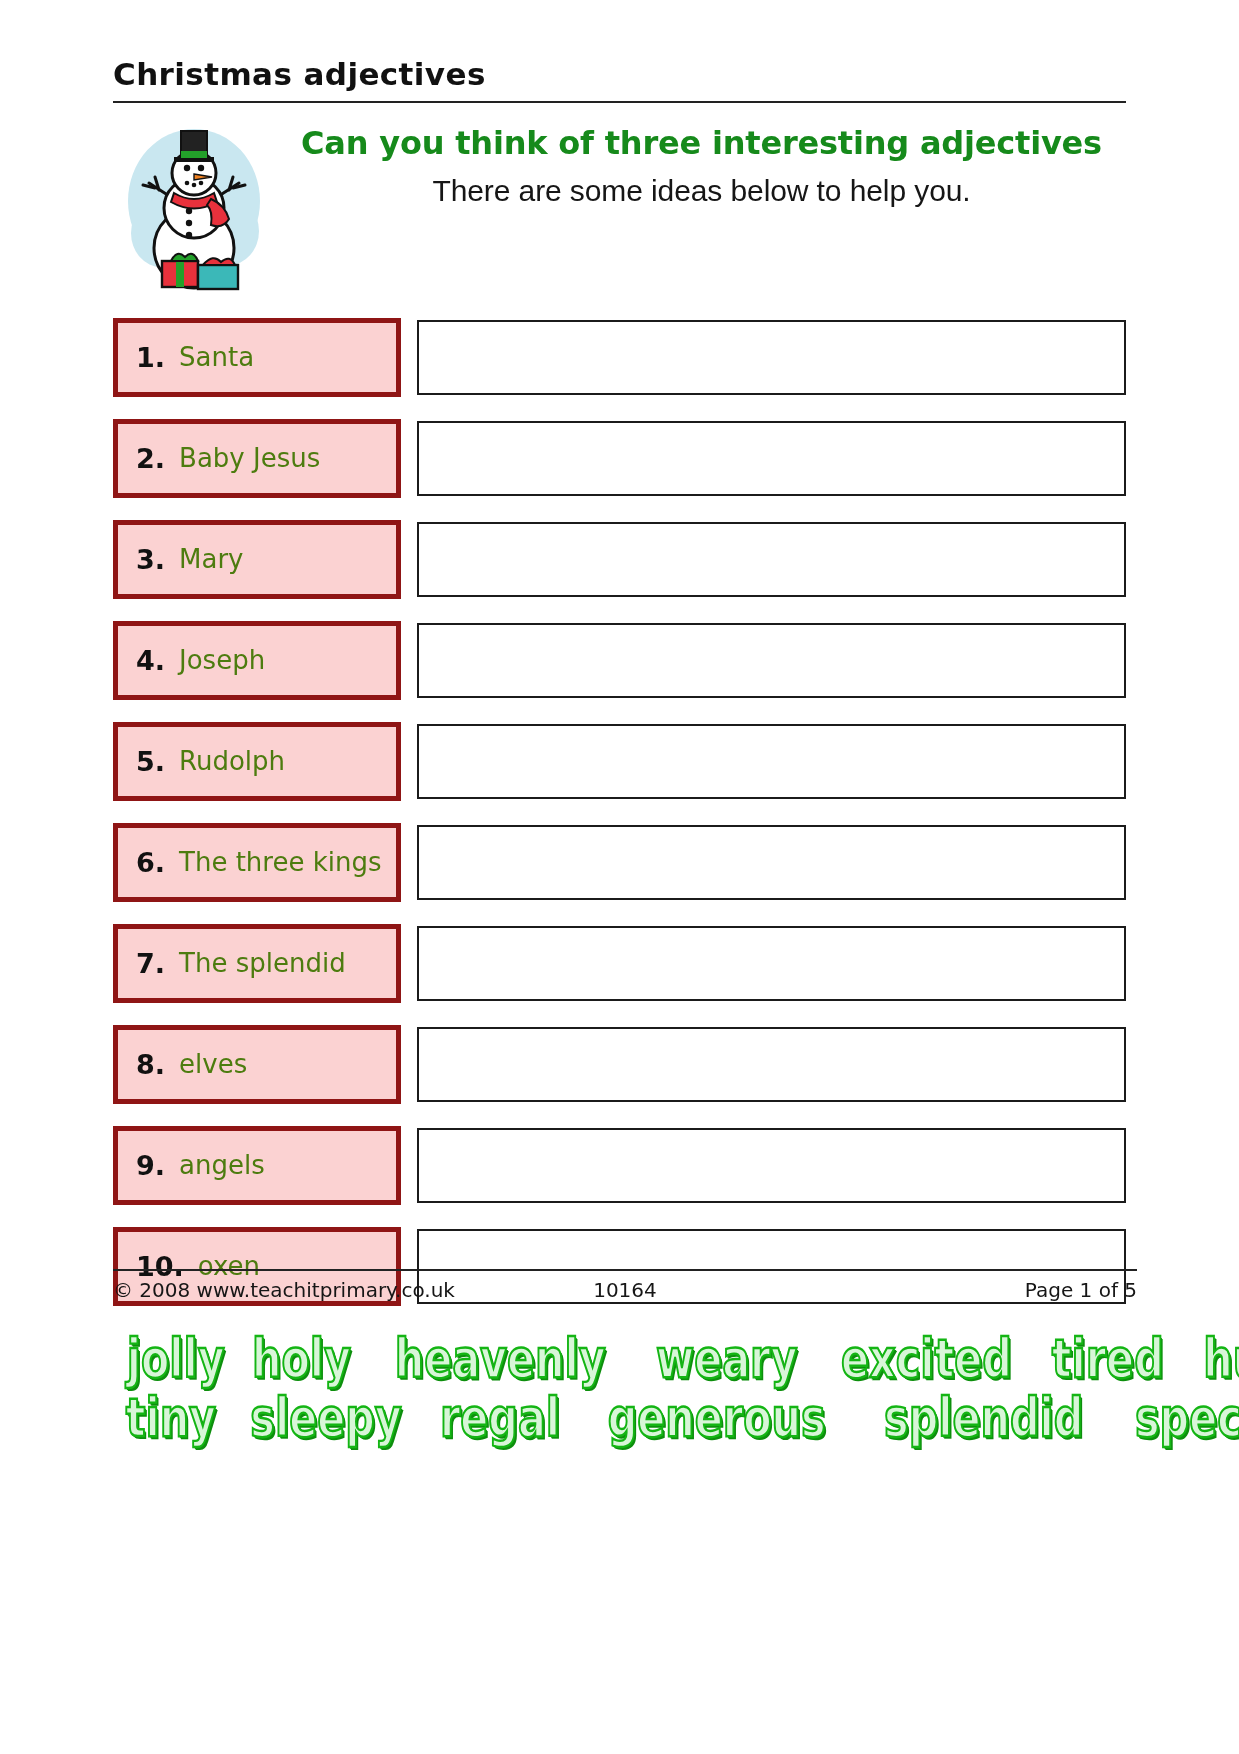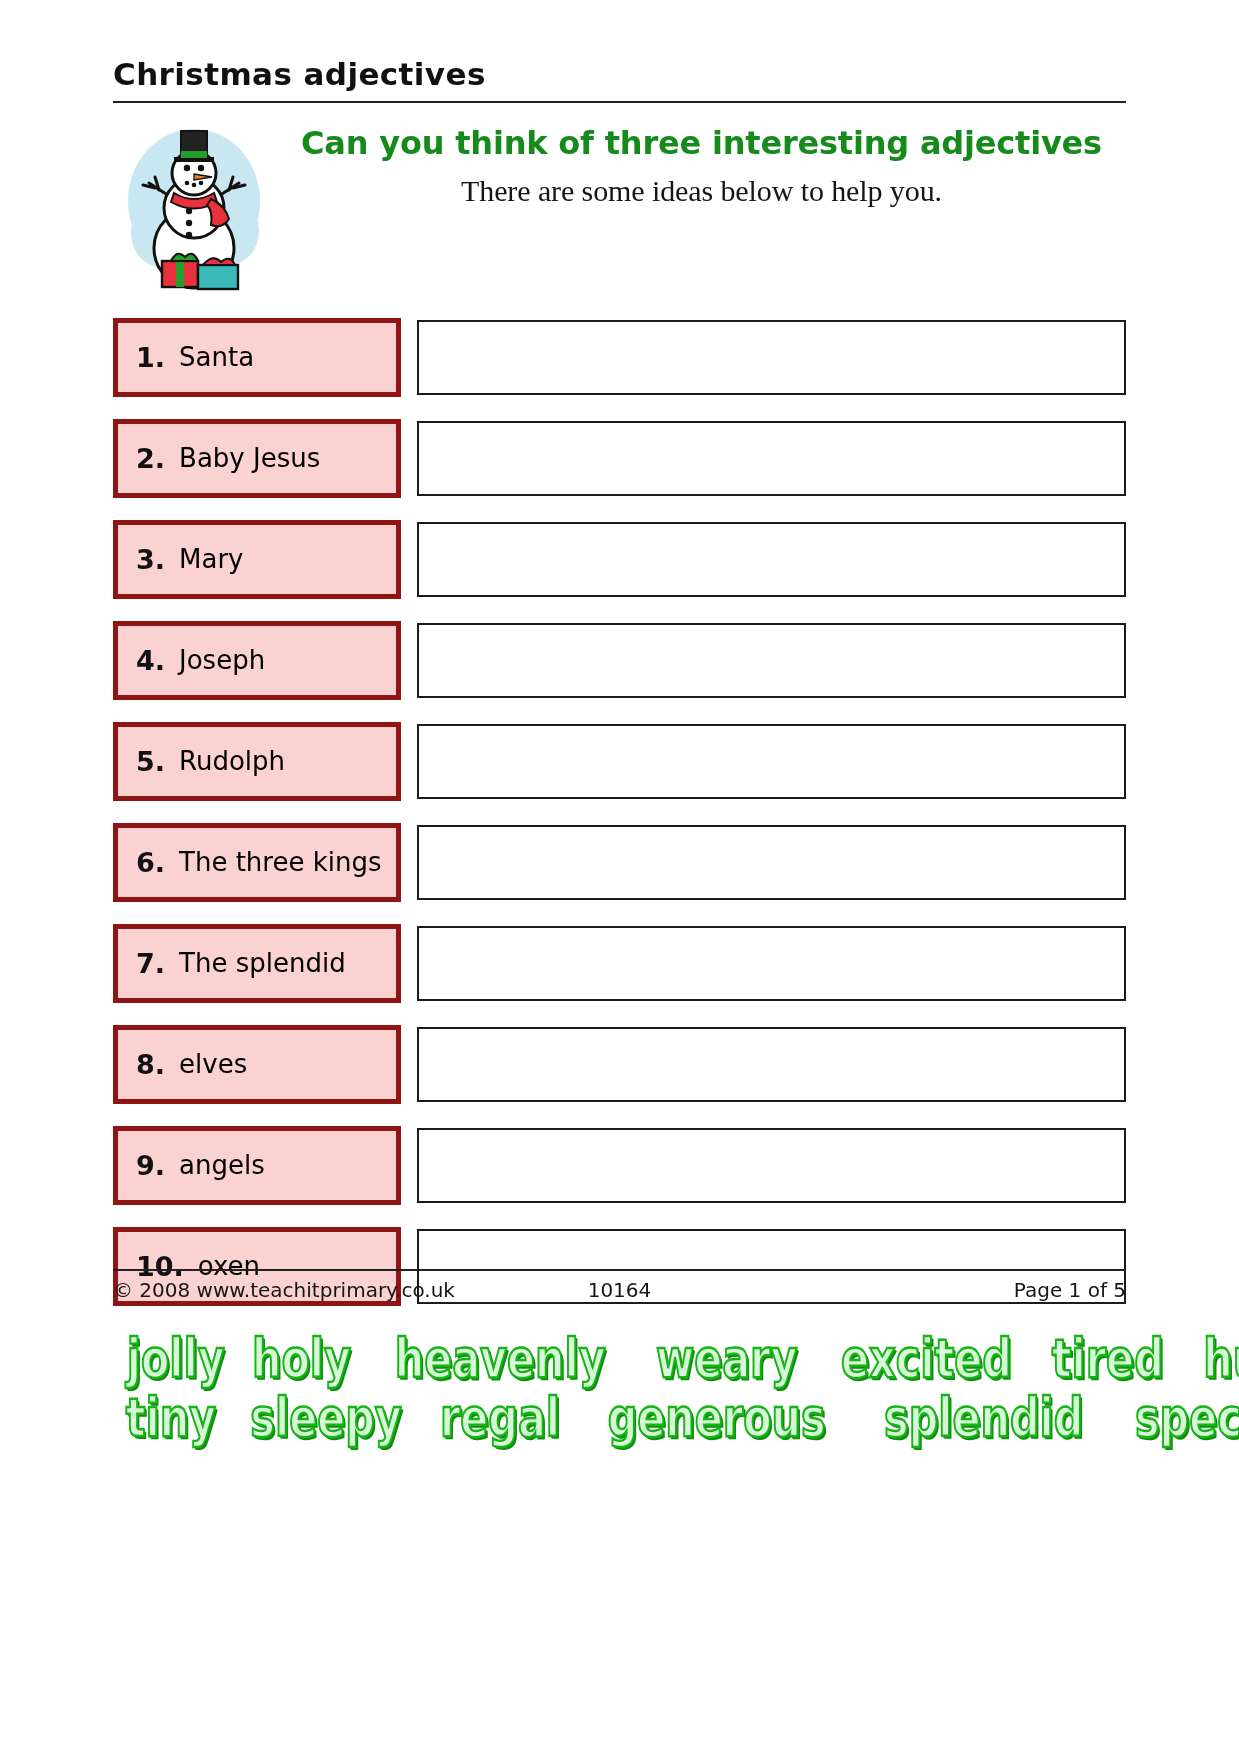--- a/index.html
+++ b/index.html
@@ -70,21 +70,21 @@
     line-height: 1.42;
     letter-spacing: -0.2px;
     font-family: "DejaVu Sans", sans-serif;
   }
   .intro-line-3 {
     color: #161616;
     font-weight: normal;
     font-size: 30px;
     line-height: 1.5;
     letter-spacing: -0.1px;
-    font-family: Liberation Serif, serif;
+    font-family: Liberation Sans, sans-serif;
     margin-top: 2px;
   }
 
   
   .rows {
     margin-top: 8px;
   }
   .qrow {
     display: flex;
     align-items: center;
@@ -107,21 +107,21 @@
     font-weight: bold;
     font-size: 27px;
     color: #111111;
     margin-right: 14px;
     white-space: nowrap;
   }
   .q-name {
     font-family: "DejaVu Sans", sans-serif;
     font-weight: normal;
     font-size: 26px;
-    color: #000000;
+    color: #4d7c0f;
     white-space: nowrap;
   }
   .answer-box {
     box-sizing: border-box;
     flex: 1 1 auto;
     height: 75px;
     background: #ffffff;
     border: 2px solid #1b1b1b;
   }
 
@@ -149,21 +149,21 @@
       2px 2px 0 #0e8f0e,
       3px 3px 0 #0e8f0e;
     white-space: nowrap;
     letter-spacing: 0px;
   }
 
   
   .footer {
     position: absolute;
     left: 113px;
-    right: 113px;
+    right: 102px;
     bottom: 58px;
     margin-top: 36px;
   }
   .footer-rule {
     border: 0;
     border-top: 2px solid #222222;
     margin: 0 0 7px 0;
   }
   .footer-row {
     display: flex;

